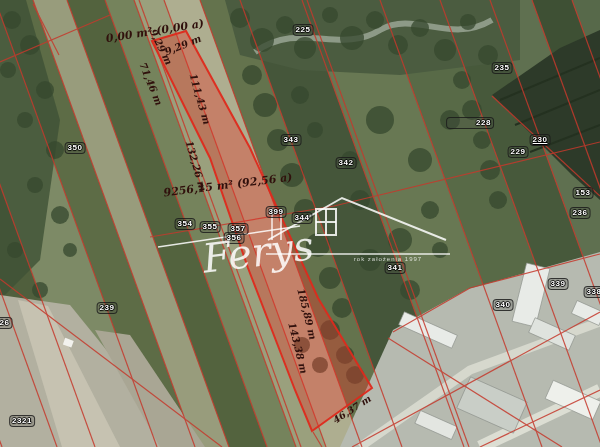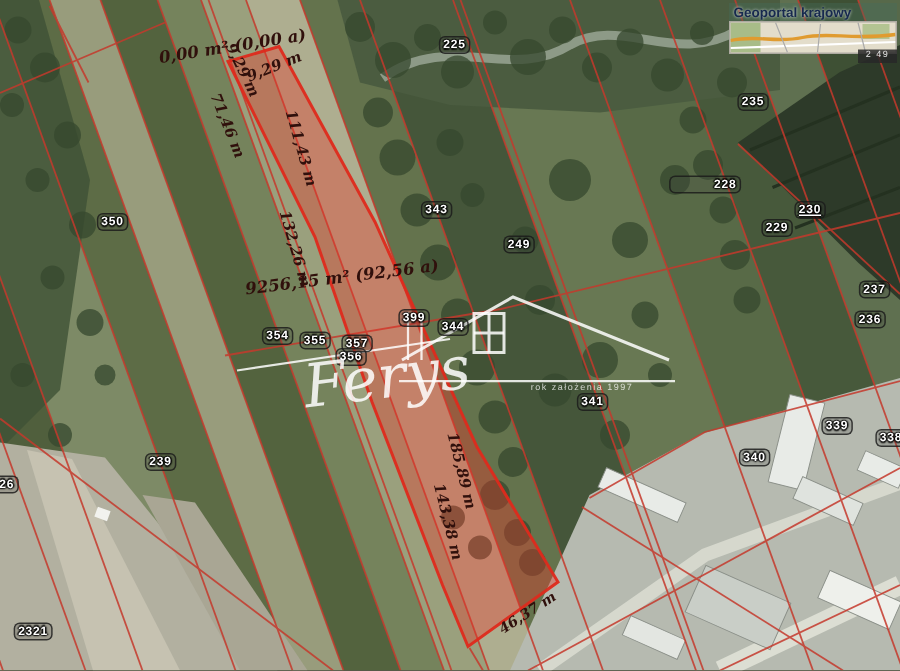--- a/index.html
+++ b/index.html
@@ -221,49 +221,36 @@
   <div class="meas" style="left:228px; top:185px; font-size:11px; transform:translate(-50%,-50%) rotate(-7deg);">9256,15 m² (92,56 a)</div>
   <div class="meas" style="left:307px; top:314px; font-size:10px; transform:translate(-50%,-50%) rotate(76deg);">185,89 m</div>
   <div class="meas" style="left:298px; top:348px; font-size:10px; transform:translate(-50%,-50%) rotate(76deg);">143,38 m</div>
   <div class="meas" style="left:352px; top:409px; font-size:9.5px; transform:translate(-50%,-50%) rotate(-33deg);">46,37 m</div>
 
   <div class="chip" style="left:303px; top:30px;">225</div>
   <div class="chip" style="left:502px; top:68px;">235</div>
   <div class="chip" style="left:470px; top:123px;padding-left:29px;">228</div>
   <div class="chip" style="left:540px; top:140px;text-decoration:underline;">230</div>
   <div class="chip" style="left:518px; top:152px;">229</div>
-  <div class="chip" style="left:583px; top:193px;">237</div>
+  <div class="chip" style="left:583px; top:193px;">153</div>
   <div class="chip" style="left:580px; top:213px;">236</div>
   <div class="chip" style="left:291px; top:140px;">343</div>
-  <div class="chip" style="left:346px; top:163px;">249</div>
+  <div class="chip" style="left:346px; top:163px;">342</div>
   <div class="chip" style="left:75px; top:148px;">350</div>
   <div class="chip" style="left:185px; top:224px;">354</div>
   <div class="chip" style="left:210px; top:227px;">355</div>
   <div class="chip" style="left:234px; top:238px;">356</div>
   <div class="chip" style="left:238px; top:229px;">357</div>
   <div class="chip" style="left:276px; top:212px;">399</div>
   <div class="chip" style="left:302px; top:218px;">344</div>
   <div class="chip" style="left:395px; top:268px;">341</div>
   <div class="chip" style="left:503px; top:305px;">340</div>
   <div class="chip" style="left:558px; top:284px;">339</div>
   <div class="chip" style="left:594px; top:292px;">338</div>
   <div class="chip" style="left:107px; top:308px;">239</div>
   <div class="chip" style="left:2px; top:323px;">226</div>
   <div class="chip" style="left:22px; top:421px;">2321</div>
 
   <div class="wm" id="wm-signature" style="left:258px; top:252px;">Ferys</div>
   <div class="wm" id="wm-tagline" style="left:388px; top:259px;">rok założenia 1997</div>
 
-  <div id="minimap">
-    <div id="minimap-title">Geoportal krajowy</div>
-    <div id="minimap-map">
-      <svg width="110" height="20" viewBox="0 0 110 20">
-        <rect x="0" y="0" width="20" height="20" fill="#a8bc88"></rect>
-        <rect x="88" y="1" width="18" height="10" fill="#b3c492"></rect>
-        <path d="M0,12 C18,8 30,14 48,10 S80,12 110,8" stroke="#e09b2f" stroke-width="2.2" fill="none"></path>
-        <path d="M0,17 L110,13" stroke="#ffffff" stroke-width="1.5" fill="none"></path>
-        <path d="M30,0 L38,20 M60,1 L58,20 M85,0 L90,20" stroke="#aaaaaa" stroke-width="0.8" fill="none"></path>
-      </svg>
-      <div id="minimap-badge">2 49</div>
-    </div>
-  </div>
 
 </div>
 
 </body></html>

